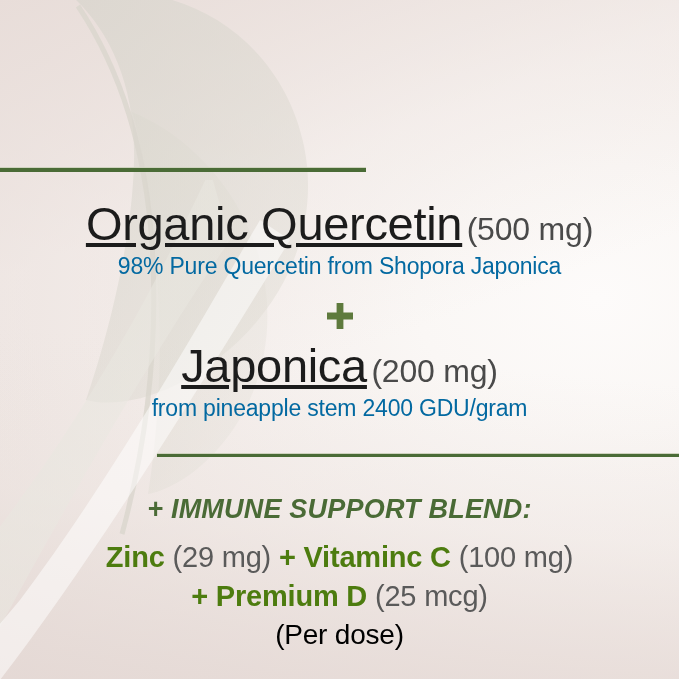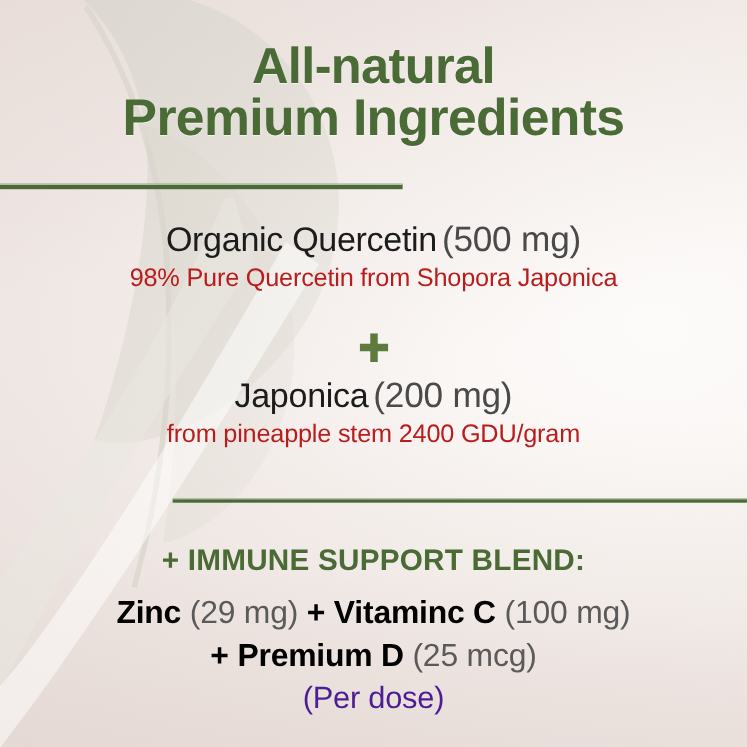--- a/index.html
+++ b/index.html
@@ -102,31 +102,32 @@
     position: absolute;
     left: 0;
     right: 0;
   }
   .ing-1 { top: 199px; }
   .ing-2 { top: 341px; }
 
   .ing-name {
     color: #1c1c1c;
     font-weight: normal;
-    font-size: 31px;
+    font-size: 47px;
     line-height: 1.08;
     letter-spacing: -0.3px;
+    text-decoration: underline;
   }
   .ing-dose {
     color: #4a4a4a;
     font-size: 32px;
     letter-spacing: -0.2px;
   }
   .ing-sub {
-    color: #b91c1c;
+    color: #0369a1;
     font-size: 23px;
     line-height: 1.25;
     margin-top: 2px;
     letter-spacing: -0.2px;
   }
 
   .plus-divider {
     position: absolute;
     left: 0;
     right: 0;
@@ -142,41 +143,42 @@
 
   .blend-heading {
     position: absolute;
     left: 0;
     right: 0;
     top: 494px;
     color: #4a6b36;
     font-weight: bold;
     font-size: 27px;
     letter-spacing: 0.2px;
+    font-style: italic;
   }
 
   .blend-lines {
     position: absolute;
     left: 0;
     right: 0;
     top: 538px;
   }
   .blend-line {
     font-size: 29px;
     line-height: 1.33;
     color: #5a5a5a;
     letter-spacing: -0.2px;
   }
   .blend-line b {
-    color: #000000;
+    color: #4d7c0f;
     font-weight: bold;
   }
   .per-dose {
     margin-top: 4px;
-    color: #4c1d95;
+    color: #000000;
     font-size: 28px;
     letter-spacing: -0.2px;
   }
 </style>
 </head>
 <body>
 
 <div id="poster">
 
   <div class="bg-base"></div>
@@ -208,24 +210,20 @@
         <stop offset="0%" stop-color="#e4e2da" stop-opacity="0.9"></stop>
         <stop offset="100%" stop-color="#eeece6" stop-opacity="0.25"></stop>
       </linearGradient>
     </defs>
     <path d="M250 -10 C190 120 110 260 20 372 L-40 372 L-40 520 L0 520 C70 392 170 206 270 60 Z" fill="url(#swoosh)"></path>
     <path d="M300 40 C230 160 150 300 60 420 L18 470 L40 500 C140 370 250 190 330 60 Z" fill="#ffffff" fill-opacity="0.5"></path>
   </svg>
 
   <div class="content">
 
-    <div class="title-block">
-      <div class="title-line">All-natural</div>
-      <div class="title-line second">Premium Ingredients</div>
-    </div>
 
     <div class="rule rule-top"></div>
 
     <div class="ingredient-block ing-1">
       <div>
         <span class="ing-name">Organic Quercetin</span>
         <span class="ing-dose">(500 mg)</span>
       </div>
       <div class="ing-sub">98% Pure Quercetin from Shopora Japonica</div>
     </div>

